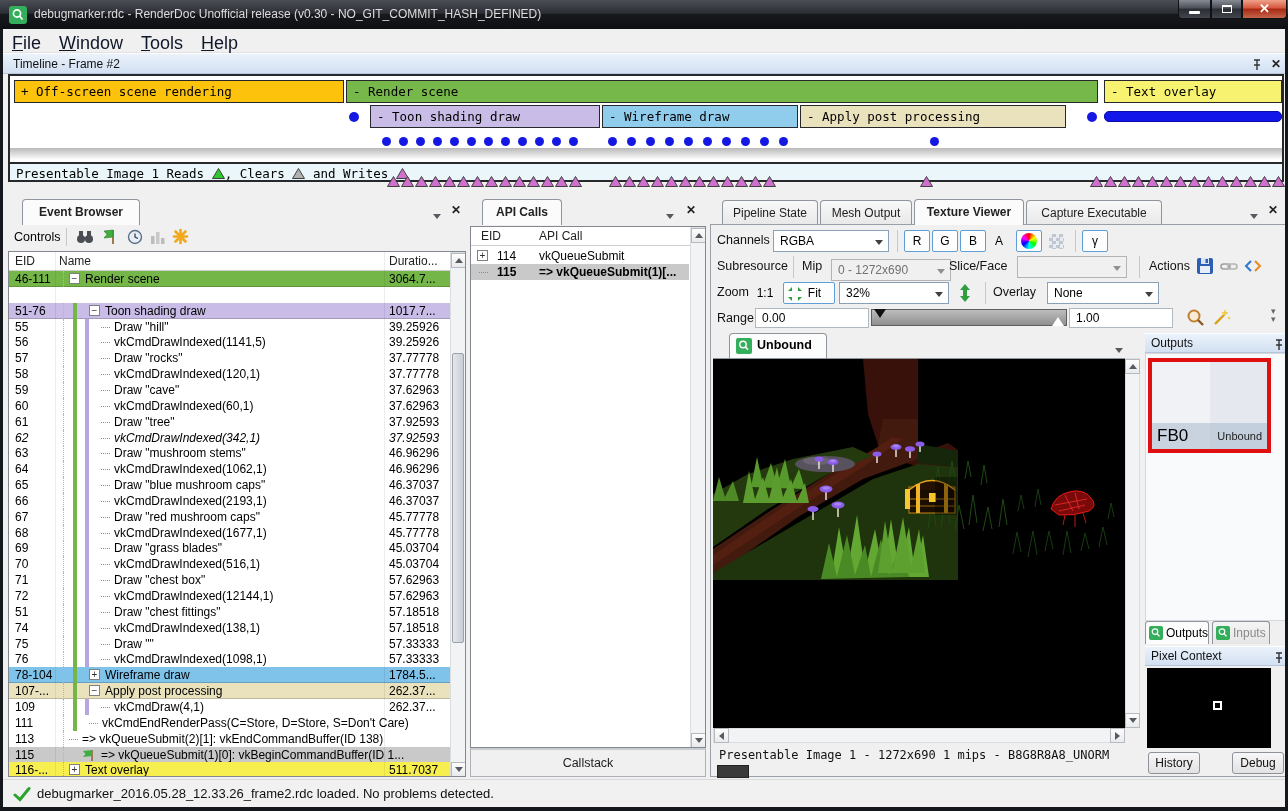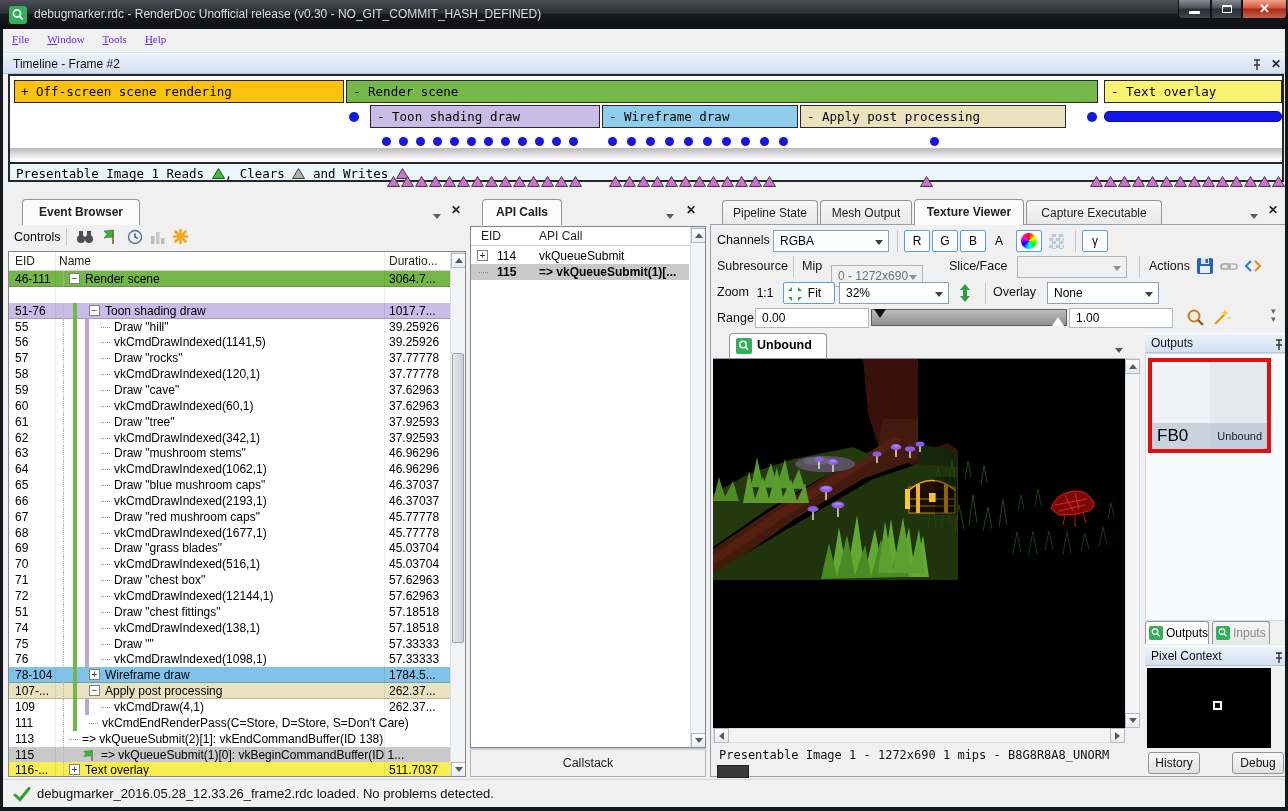--- a/index.html
+++ b/index.html
@@ -13,21 +13,21 @@
     background:linear-gradient(#4a4e55 0%, #2c2f35 45%, #17191d 50%, #0e0f12 100%);
     color:#dcdcdc; font-size:12px; }
   #titlebar .ttl { position:absolute; left:34px; top:7px; }
   .winbtn { position:absolute; top:0; height:19px; border:1px solid #101216; border-top:none;
     background:linear-gradient(#878c94, #4a4e56 45%, #2a2d33 50%, #41454c); text-align:center; }
   .winbtn.close { background:linear-gradient(#efa28b, #d4553a 45%, #a82812 50%, #c4664c); border-radius:0 0 4px 0; }
   .winbtn.minb  { border-radius:0 0 0 4px; }
   .frame { background:#14171c; }
 
   #menubar { left:3px; top:29px; width:1282px; height:24px; background:#f0f0f0; border-bottom:1px solid #e2e2e2;}
-  .menu-item { display:inline-block; padding:4px 9px 0 9px; font-size:11px; color:#6d28d9;font-family:Liberation Serif, serif; }
+  .menu-item { display:inline-block; padding:4px 9px 0 9px; font-size:18px; color:#0f172a; }
   .menu-item::first-letter { text-decoration:underline; }
 
   .hdrbar { background:linear-gradient(#ebf2fb,#d2e0f2); border-top:1px solid #fbfdff;
     border-bottom:1px solid #b6c5d9; font-size:12px; color:#111; }
 
   
   #tl-box { left:8px; top:74px; width:1276px; height:88px; background:#fff; border:2px solid #26282c; border-bottom:none; }
   #tl-strip { left:8px; top:162px; width:1276px; height:20px; background:#eaf6fa; border:2px solid #26282c; }
   .tbar { position:absolute; height:23px; line-height:22px; border:1px solid #26282c;
     font-family:"DejaVu Sans Mono",monospace; font-size:12.5px; color:#000; padding-left:6px; overflow:hidden; white-space:nowrap;}
@@ -413,21 +413,21 @@
         </div>
         <div class="erow" style="top: 142.65px;">
           <span style="left: 6px;">61</span>
           <span class="vguide" style="left: 54px;"></span>
           <span class="gbar g" style="left: 64px;"></span>
           <span class="gbar p" style="left: 76px;"></span>
           <span class="leafdash" style="left: 92px;"></span>
           <span style="left: 105px;">Draw "tree"</span>
           <span style="left: 380px;">37.92593</span>
         </div>
-        <div class="erow" style="top: 158.5px;">
+        <div class="erow" style="top: 158.5px; font-style: italic;">
           <span style="left: 6px;">62</span>
           <span class="vguide" style="left: 54px;"></span>
           <span class="gbar g" style="left: 64px;"></span>
           <span class="gbar p" style="left: 76px;"></span>
           <span class="leafdash" style="left: 92px;"></span>
           <span style="left: 105px;">vkCmdDrawIndexed(342,1)</span>
           <span style="left: 380px;">37.92593</span>
         </div>
         <div class="erow" style="top: 174.35px;">
           <span style="left: 6px;">63</span>
@@ -682,21 +682,21 @@
     </div>
     <div class="tvbtn flat" style="left:333px;top:5px;width:24px">
       <div style="width:15px;height:15px;margin:2.5px auto;opacity:.75;background:repeating-conic-gradient(#aeb9c6 0 25%, #e6ebf1 0 50%) 0 0/7px 7px"></div>
     </div>
     <div class="vsep" style="left:364px;top:5px;height:22px"></div>
     <div class="tvbtn" style="left:371px;top:5px;width:26px">γ</div>
 
     <span class="lbl" style="left:6px;top:34px">Subresource</span>
     <div class="vsep" style="left:82px;top:31px;height:22px"></div>
     <span class="lbl" style="left:91px;top:34px">Mip</span>
-    <div class="combo dis" style="left:120px;top:40px;width:92px">
+    <div class="combo dis" style="left:120px;top:34px;width:120px">
       <span>0 - 1272x690</span><span class="caret" style="border-top-color:#909090"></span>
     </div>
     <span class="lbl" style="left:238px;top:34px">Slice/Face</span>
     <div class="combo dis" style="left:306px;top:31px;width:110px">
       <span></span><span class="caret" style="border-top-color:#909090"></span>
     </div>
     <div class="vsep" style="left:428px;top:31px;height:22px"></div>
     <span class="lbl" style="left:438px;top:34px">Actions</span>
     <svg class="abs" style="left:484px;top:31px" width="20" height="20">
       <rect x="2" y="2" width="16" height="16" rx="2" fill="#2b5fb4"></rect>

